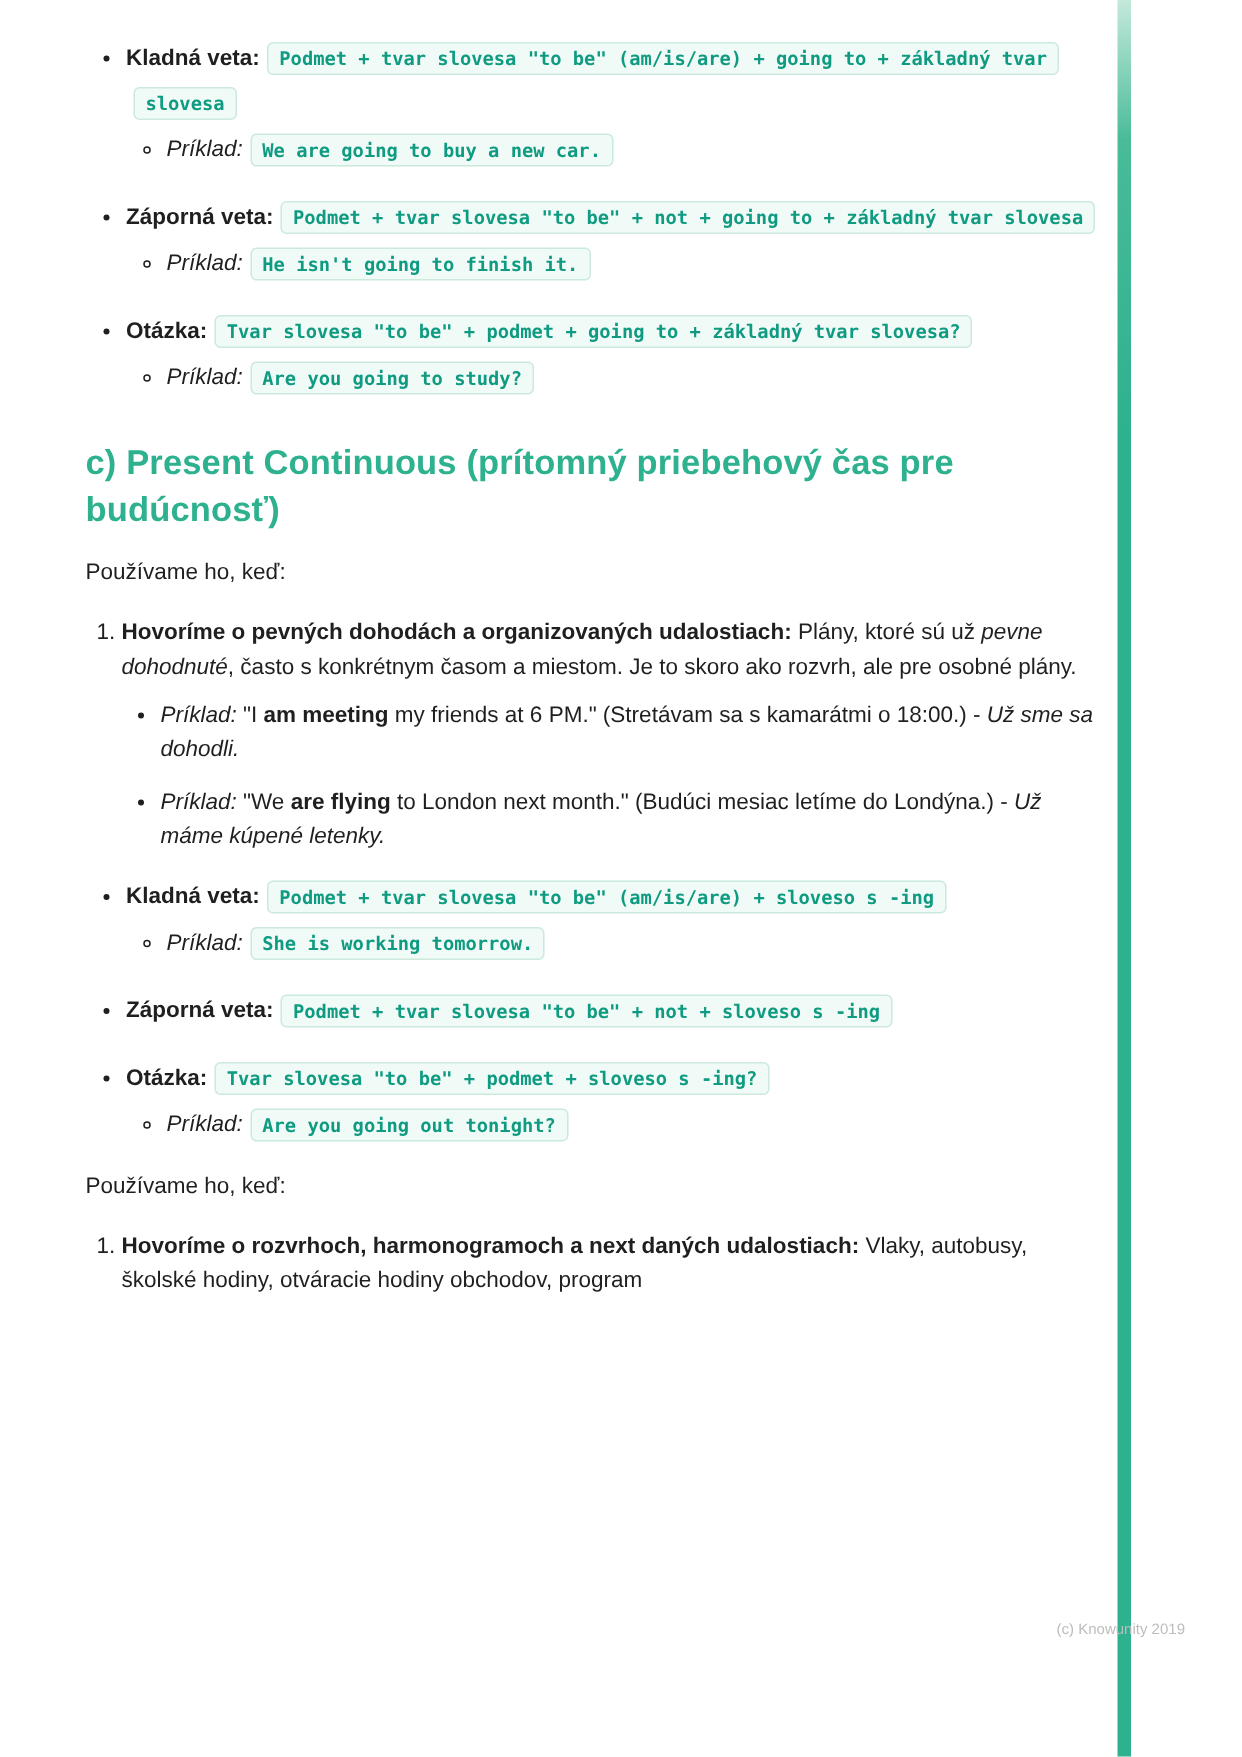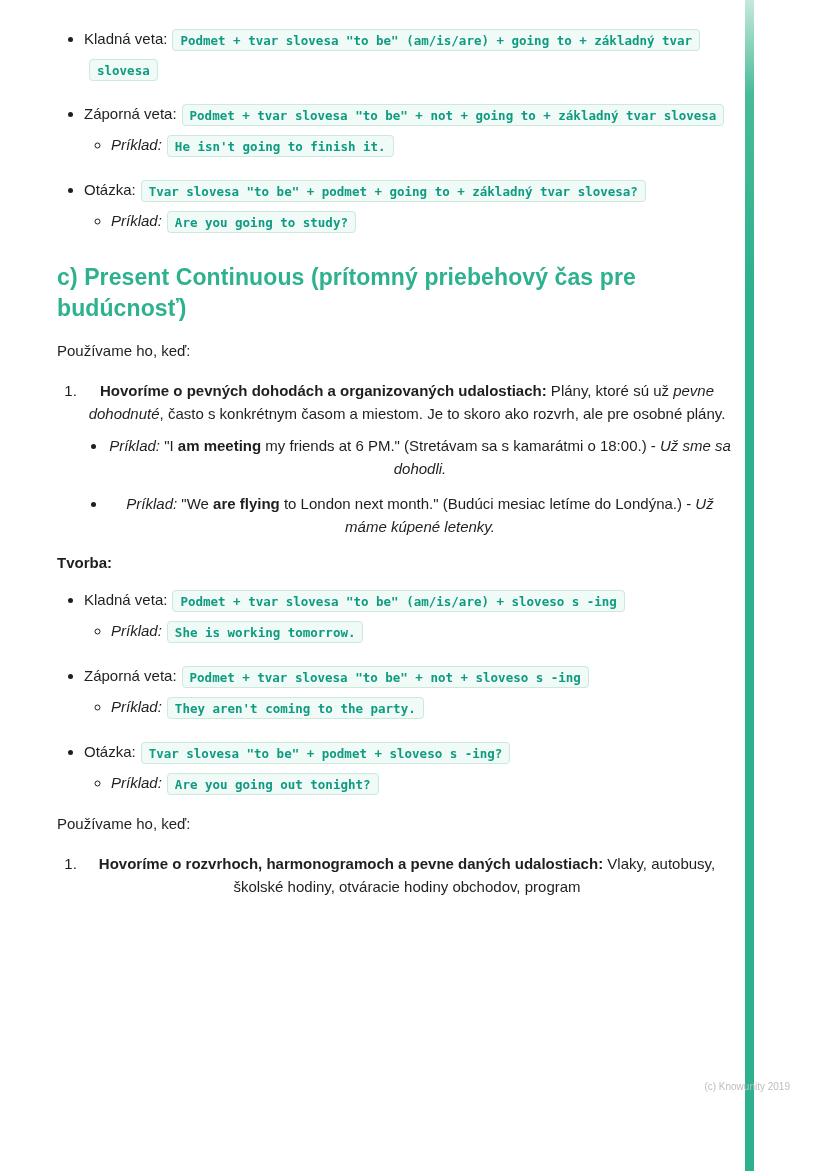--- a/index.html
+++ b/index.html
@@ -36,21 +36,21 @@
   
   .rule-list {
     list-style: disc;
     padding-left: 27px;
     margin-bottom: 6px;
   }
   .rule-list > li {
     margin-bottom: 15px;
     line-height: 2.0;
   }
-  .rule-label { font-weight: 400; }
+  .rule-label { font-weight: 700; }
   .example-list {
     list-style: circle;
     padding-left: 27px;
     margin-top: 1px;
   }
   .example-list > li { line-height: 2.0; }
   .ex-label { font-style: italic; color: #1f1f1f; }
   
   .section-heading {
     font-size: 23px;
@@ -60,21 +60,20 @@
     max-width: 650px;
     margin-top: 26px;
     margin-bottom: 16px;
     letter-spacing: 0.1px;
   }
   .intro { margin-bottom: 16px; line-height: 1.5; }
   .numbered {
     list-style: decimal;
     padding-left: 24px;
     margin-bottom: 14px;
-    text-align: center;
   }
   .numbered > li { line-height: 1.55; margin-bottom: 6px; }
   .sub-examples {
     list-style: disc;
     padding-left: 26px;
     margin-top: 9px;
   }
   .sub-examples > li { margin-bottom: 11px; line-height: 1.55; }
   .tvorba-label { font-weight: 700; margin: 16px 0 14px 0; }
   .rich em, .sub-examples em { font-style: italic; }
@@ -100,20 +99,25 @@
 </style>
 </head>
 <body>
 
 <div class="page">
   <div class="content">
 
     <ul class="rule-list">
       <li class="rule-item">
         <span class="rule-label">Kladná veta:</span><code class="chip">Podmet + tvar slovesa "to be" (am/is/are) + going to + základný tvar slovesa</code>
+        <ul class="example-list">
+          <li>
+            <em class="ex-label">Príklad:</em><code class="chip">We are going to buy a new car.</code>
+          </li>
+        </ul>
       </li>
       <li class="rule-item">
         <span class="rule-label">Záporná veta:</span><code class="chip">Podmet + tvar slovesa "to be" + not + going to + základný tvar slovesa</code>
         <ul class="example-list">
           <li>
             <em class="ex-label">Príklad:</em><code class="chip">He isn't going to finish it.</code>
           </li>
         </ul>
       </li>
       <li class="rule-item">
@@ -136,54 +140,48 @@
           <li>
             <em class="ex-label">Príklad:</em><span> "I </span><strong>am meeting</strong><span> my friends at 6 PM." (Stretávam sa s kamarátmi o 18:00.) - </span><em>Už sme sa dohodli.</em>
           </li>
           <li>
             <em class="ex-label">Príklad:</em><span> "We </span><strong>are flying</strong><span> to London next month." (Budúci mesiac letíme do Londýna.) - </span><em>Už máme kúpené letenky.</em>
           </li>
         </ul>
       </li>
     </ol>
 
-    <p class="tvorba-label">Tvorba:</p>
 
     <ul class="rule-list">
       <li class="rule-item">
         <span class="rule-label">Kladná veta:</span><code class="chip">Podmet + tvar slovesa "to be" (am/is/are) + sloveso s -ing</code>
         <ul class="example-list">
           <li>
             <em class="ex-label">Príklad:</em><code class="chip">She is working tomorrow.</code>
           </li>
         </ul>
       </li>
       <li class="rule-item">
         <span class="rule-label">Záporná veta:</span><code class="chip">Podmet + tvar slovesa "to be" + not + sloveso s -ing</code>
-        <ul class="example-list">
-          <li>
-            <em class="ex-label">Príklad:</em><code class="chip">They aren't coming to the party.</code>
-          </li>
-        </ul>
       </li>
       <li class="rule-item">
         <span class="rule-label">Otázka:</span><code class="chip">Tvar slovesa "to be" + podmet + sloveso s -ing?</code>
         <ul class="example-list">
           <li>
             <em class="ex-label">Príklad:</em><code class="chip">Are you going out tonight?</code>
           </li>
         </ul>
       </li>
     </ul>
 
     <p class="intro">Používame ho, keď:</p>
 
     <ol class="numbered">
       <li>
-        <span class="rich"><strong>Hovoríme o rozvrhoch, harmonogramoch a pevne daných udalostiach:</strong><span> Vlaky, autobusy, školské hodiny, otváracie hodiny obchodov, program</span></span>
+        <span class="rich"><strong>Hovoríme o rozvrhoch, harmonogramoch a next daných udalostiach:</strong><span> Vlaky, autobusy, školské hodiny, otváracie hodiny obchodov, program</span></span>
       </li>
     </ol>
 
   </div>
 
   <div class="right-bar"></div>
   <div class="footer">(c) Knowunity 2019</div>
 </div>
 
 </body></html>

